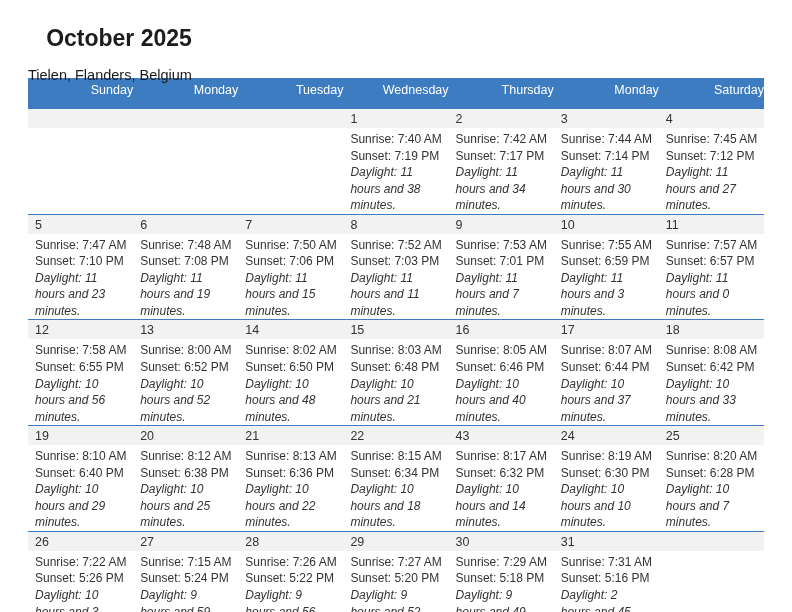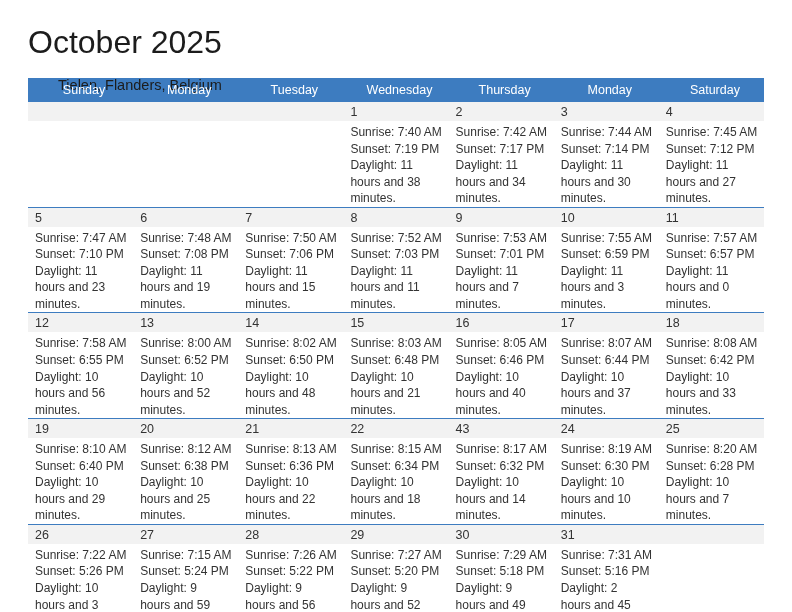--- a/index.html
+++ b/index.html
@@ -59,46 +59,46 @@
     width: 0;
     height: 0;
     border-left: 29px solid #1464aa;
     border-bottom: 18px solid transparent;
   }
   .title-block {
     text-align: right;
     padding-top: 0px;
   }
   .cal-title {
-    font-size: 32px;
+    font-size: 23px;
     color: #1c1c1c;
     line-height: 1.05;
-    font-weight: normal;
+    font-weight: bold;
     margin: 0;
   }
   .cal-subtitle {
     font-size: 14.5px;
     color: #1c1c1c;
     margin-top: 17px;
   }
 
   
   .calendar {
     width: 736px;
     border-collapse: collapse;
     table-layout: fixed;
     margin-top: 6px;
   }
   .calendar th {
     background: #3d7cc0;
     color: #ffffff;
     font-weight: normal;
     font-size: 12.5px;
-    text-align: center;
-    padding: 5px 0 5px 7px;
+    text-align: right;
+    padding: 5px 0 12px 7px;
     height: 19px;
     box-sizing: border-box;
   }
   .calendar td {
     vertical-align: top;
     padding: 0;
     border-top: 1px solid #3d7cc0;
     height: 88px;
     box-sizing: border-box;
   }
@@ -120,20 +120,21 @@
     padding: 3px 9px 0 7px;
     font-size: 12px;
     line-height: 1.38;
     color: #333333;
   }
   .info div {
     white-space: nowrap;
   }
   .info .daylight {
     white-space: normal;
+    font-style: italic;
   }
 </style>
 </head>
 <body>
 
 <div class="page">
 
   <div class="header">
 
 

